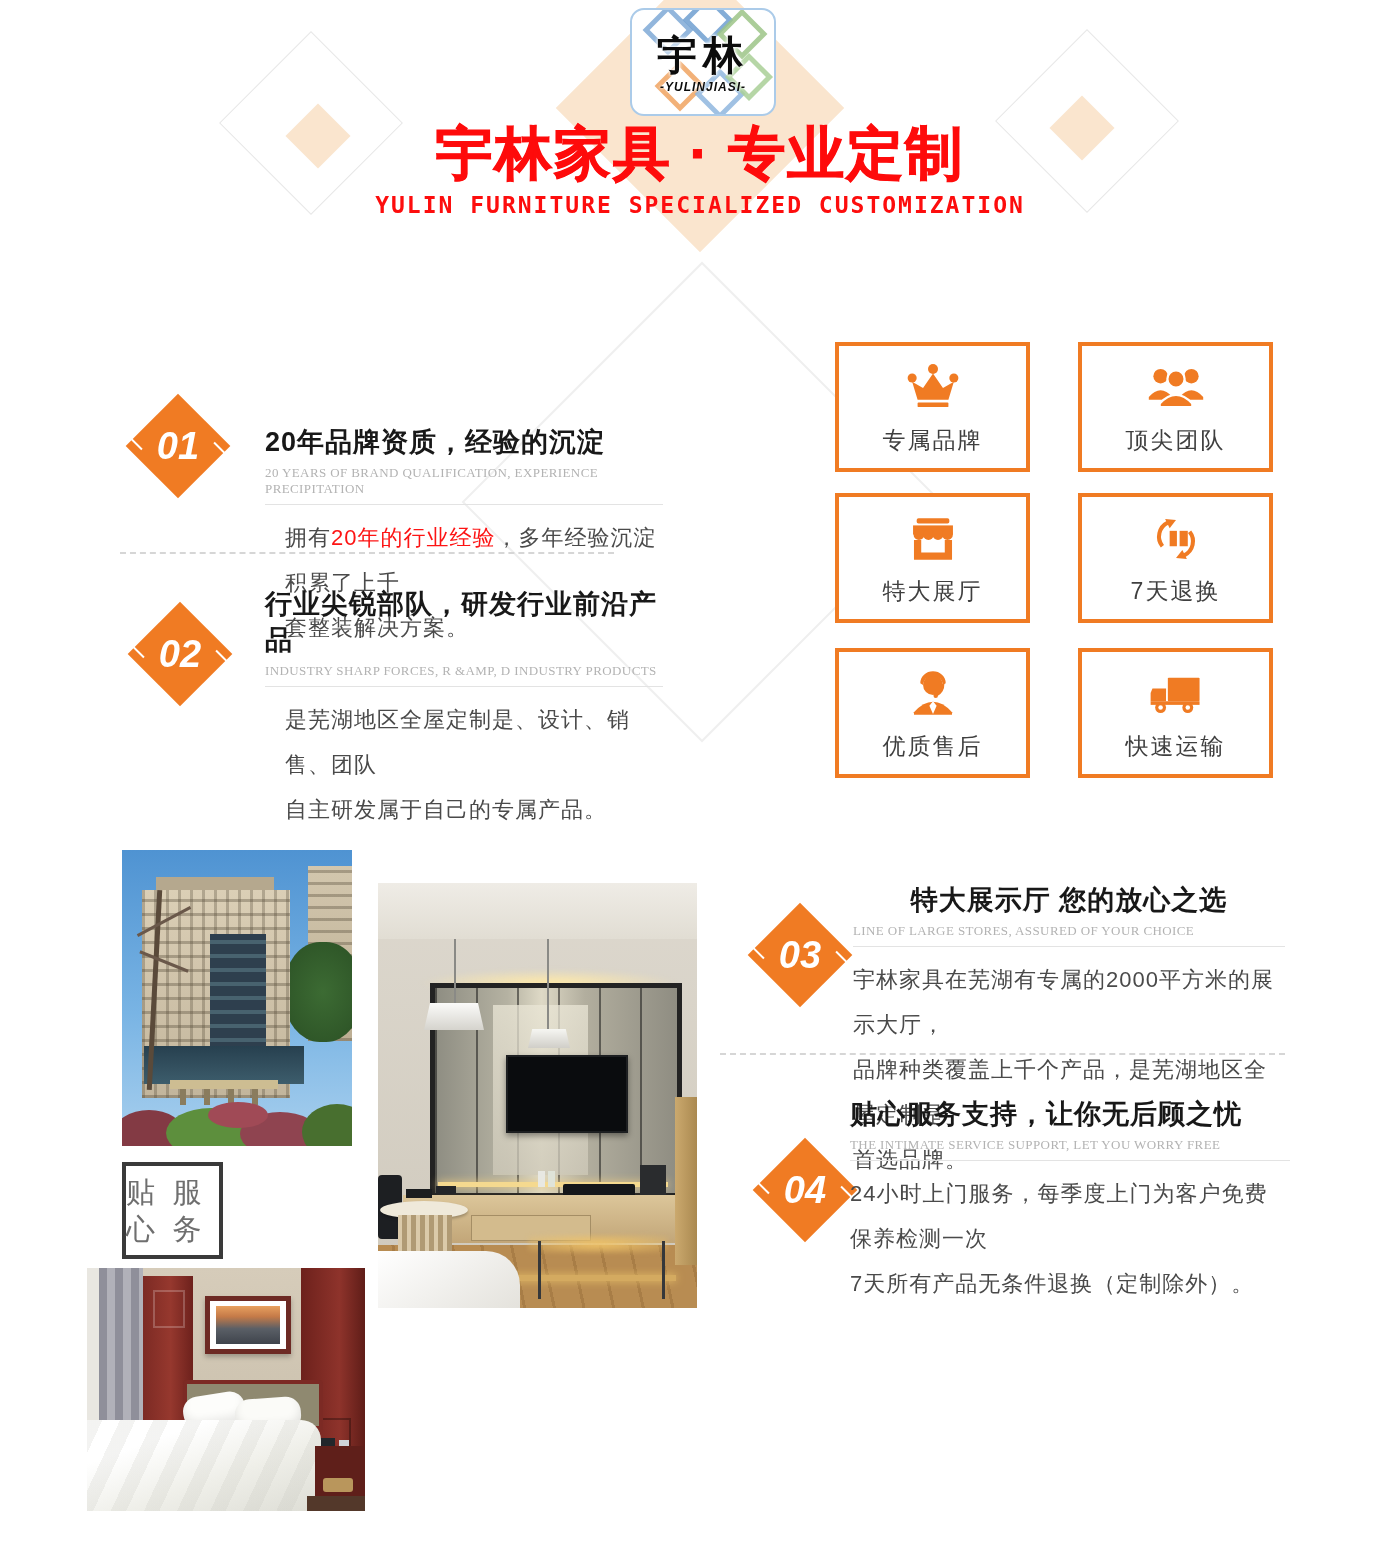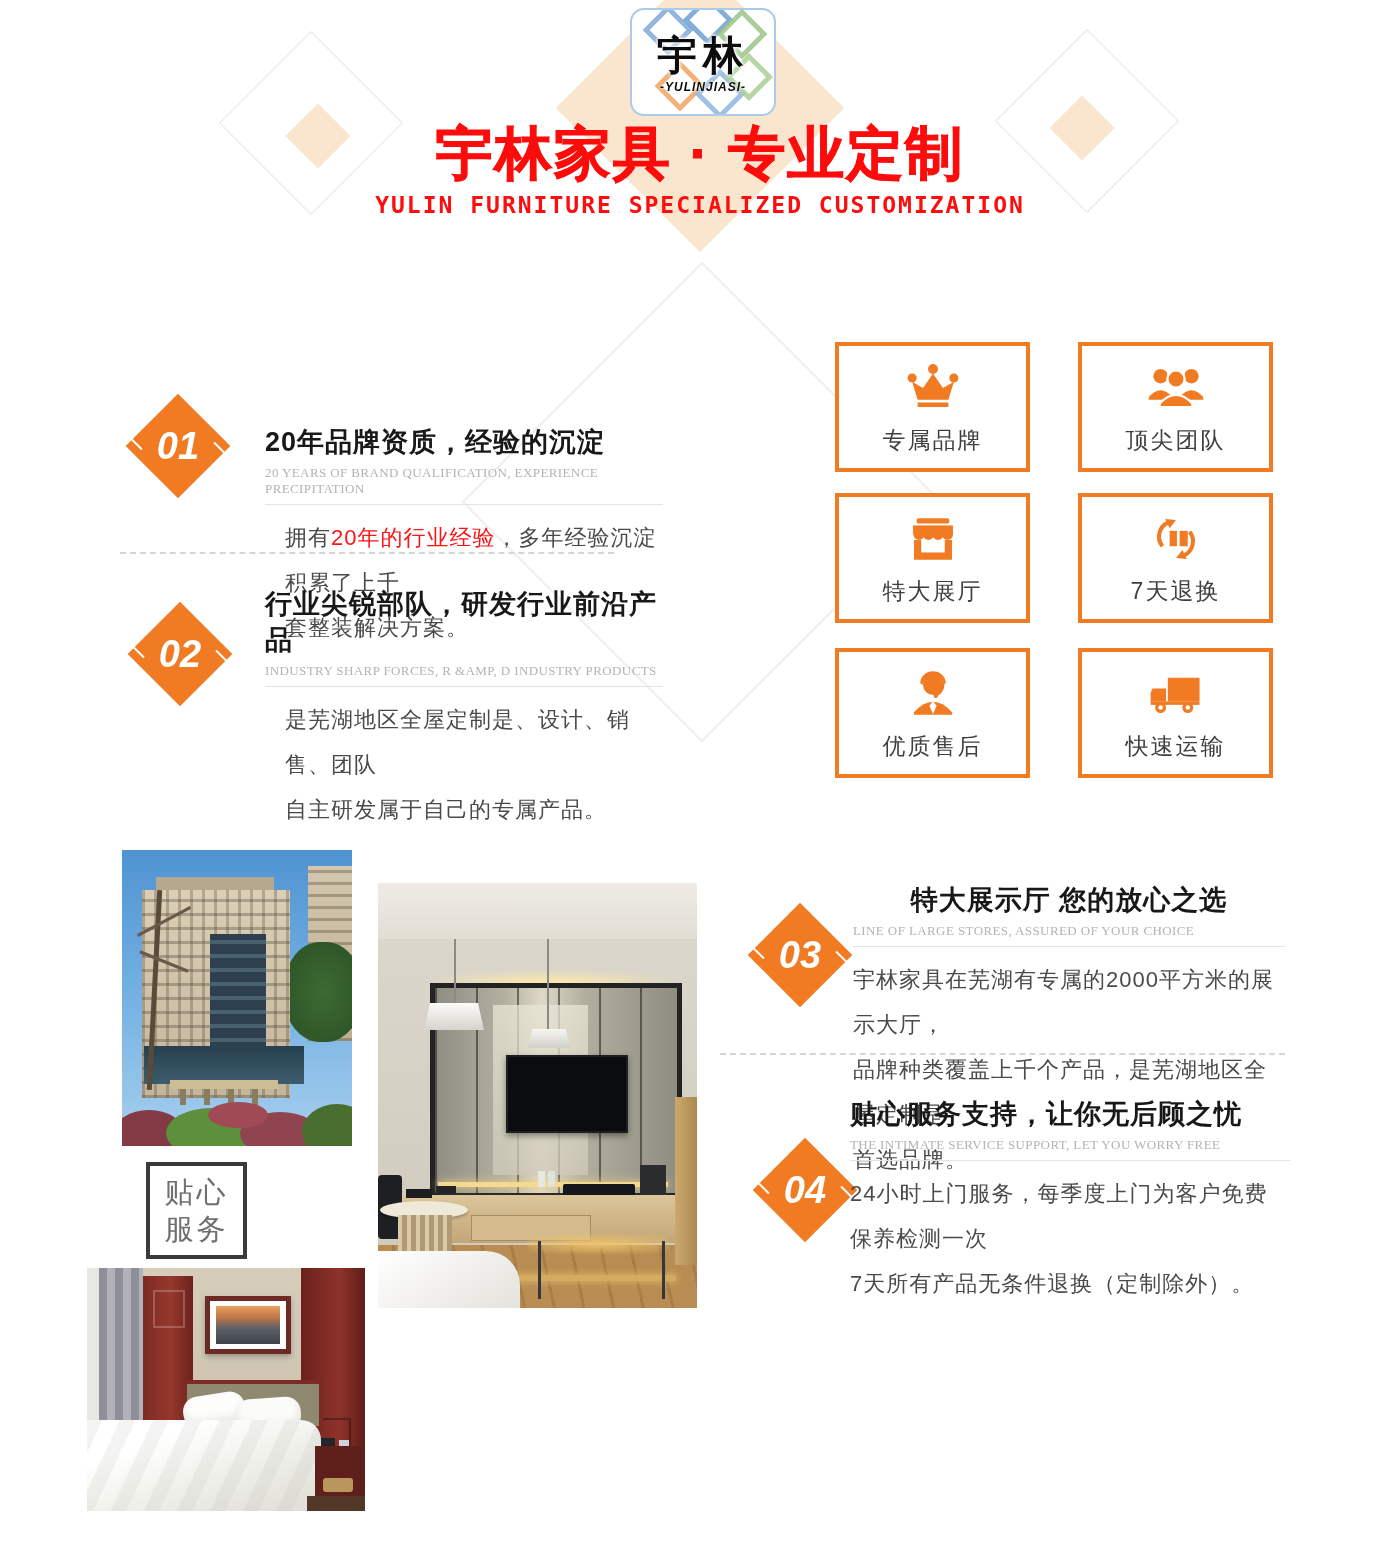--- a/index.html
+++ b/index.html
@@ -131,21 +131,21 @@
   .r-tablebase{left:20px;top:332px;width:54px;height:52px;border-radius:0 0 10px 10px;
       background:repeating-linear-gradient(90deg,#dbca aa 0 4px,#b09a74 4px 9px);
       background:repeating-linear-gradient(90deg,#dbcaaa 0 4px,#b09a74 4px 9px);}
   .r-item1{left:28px;top:306px;width:26px;height:9px;background:#1b1d1f;}
   .r-item2{left:58px;top:303px;width:20px;height:8px;background:#232528;}
   .r-chair{left:0;top:292px;width:24px;height:64px;background:#1d1f22;border-radius:4px;}
   .r-wardrobe{left:297px;top:214px;width:22px;height:168px;background:linear-gradient(90deg,#cba96e,#aa8950);}
 
   
   .tiexin{left:122px;top:1162px;width:101px;height:97px;box-sizing:border-box;border:4px solid #3a3a3a;
-          background:#fff;z-index:3;display:flex;flex-direction:column;align-items:center;justify-content:center;margin-left:24px;}
+          background:#fff;z-index:3;display:flex;flex-direction:row;align-items:center;justify-content:center;}
   .tiexin div{font-size:29px;color:#6f6f6f;letter-spacing:3px;line-height:37px;font-weight:500;}
 
   
   .ph-bed{left:87px;top:1268px;width:278px;height:243px;background:linear-gradient(#d6ccba,#c6bca8);}
   .d-winlight{left:0;top:0;width:14px;height:182px;background:#e9e7e1;}
   .d-curtain{left:12px;top:0;width:44px;height:184px;
       background:repeating-linear-gradient(90deg,#8f8f9a 0 8px,#b1b1b9 8px 16px);}
   .d-panelL{left:56px;top:8px;width:50px;height:152px;background:linear-gradient(90deg,#7c2a24,#96382e 55%,#6d211c);}
   .d-panelL-line{left:10px;top:14px;width:28px;height:34px;border:2px solid rgba(255,255,255,.22);}
   .d-panelR{left:214px;top:0;width:64px;height:198px;background:linear-gradient(90deg,#6d211c,#8e332b 60%,#5f1d18);}

